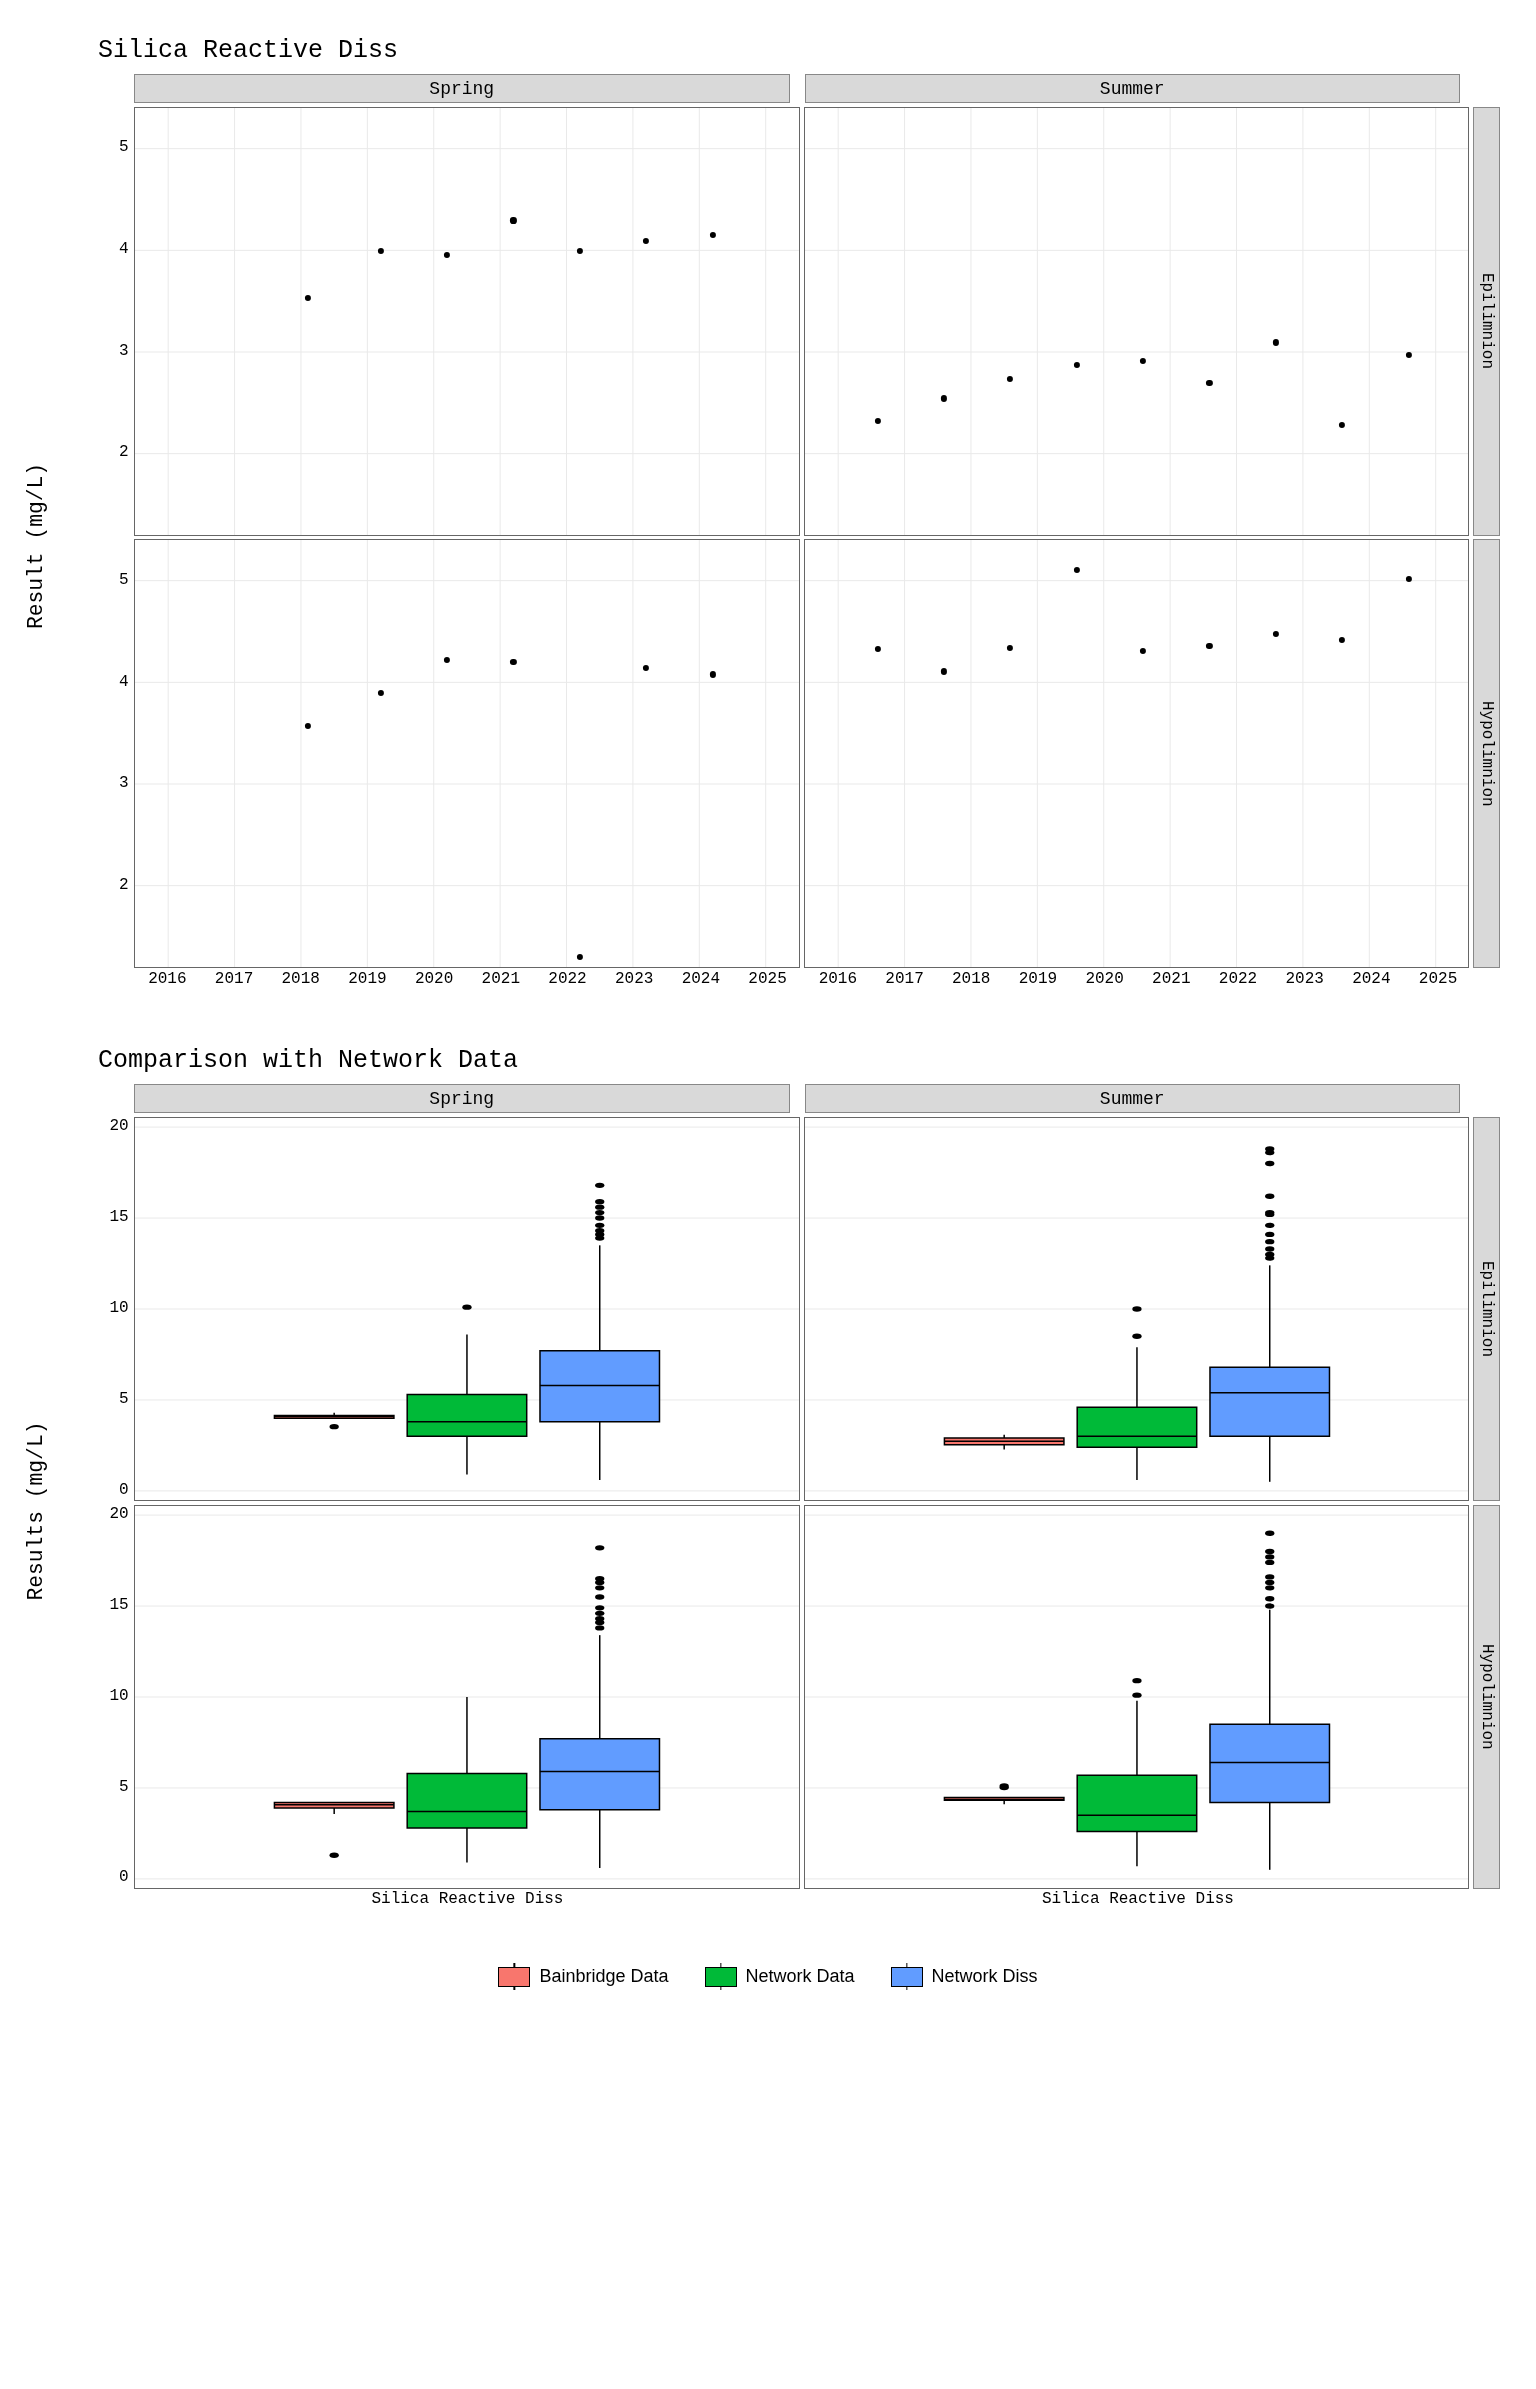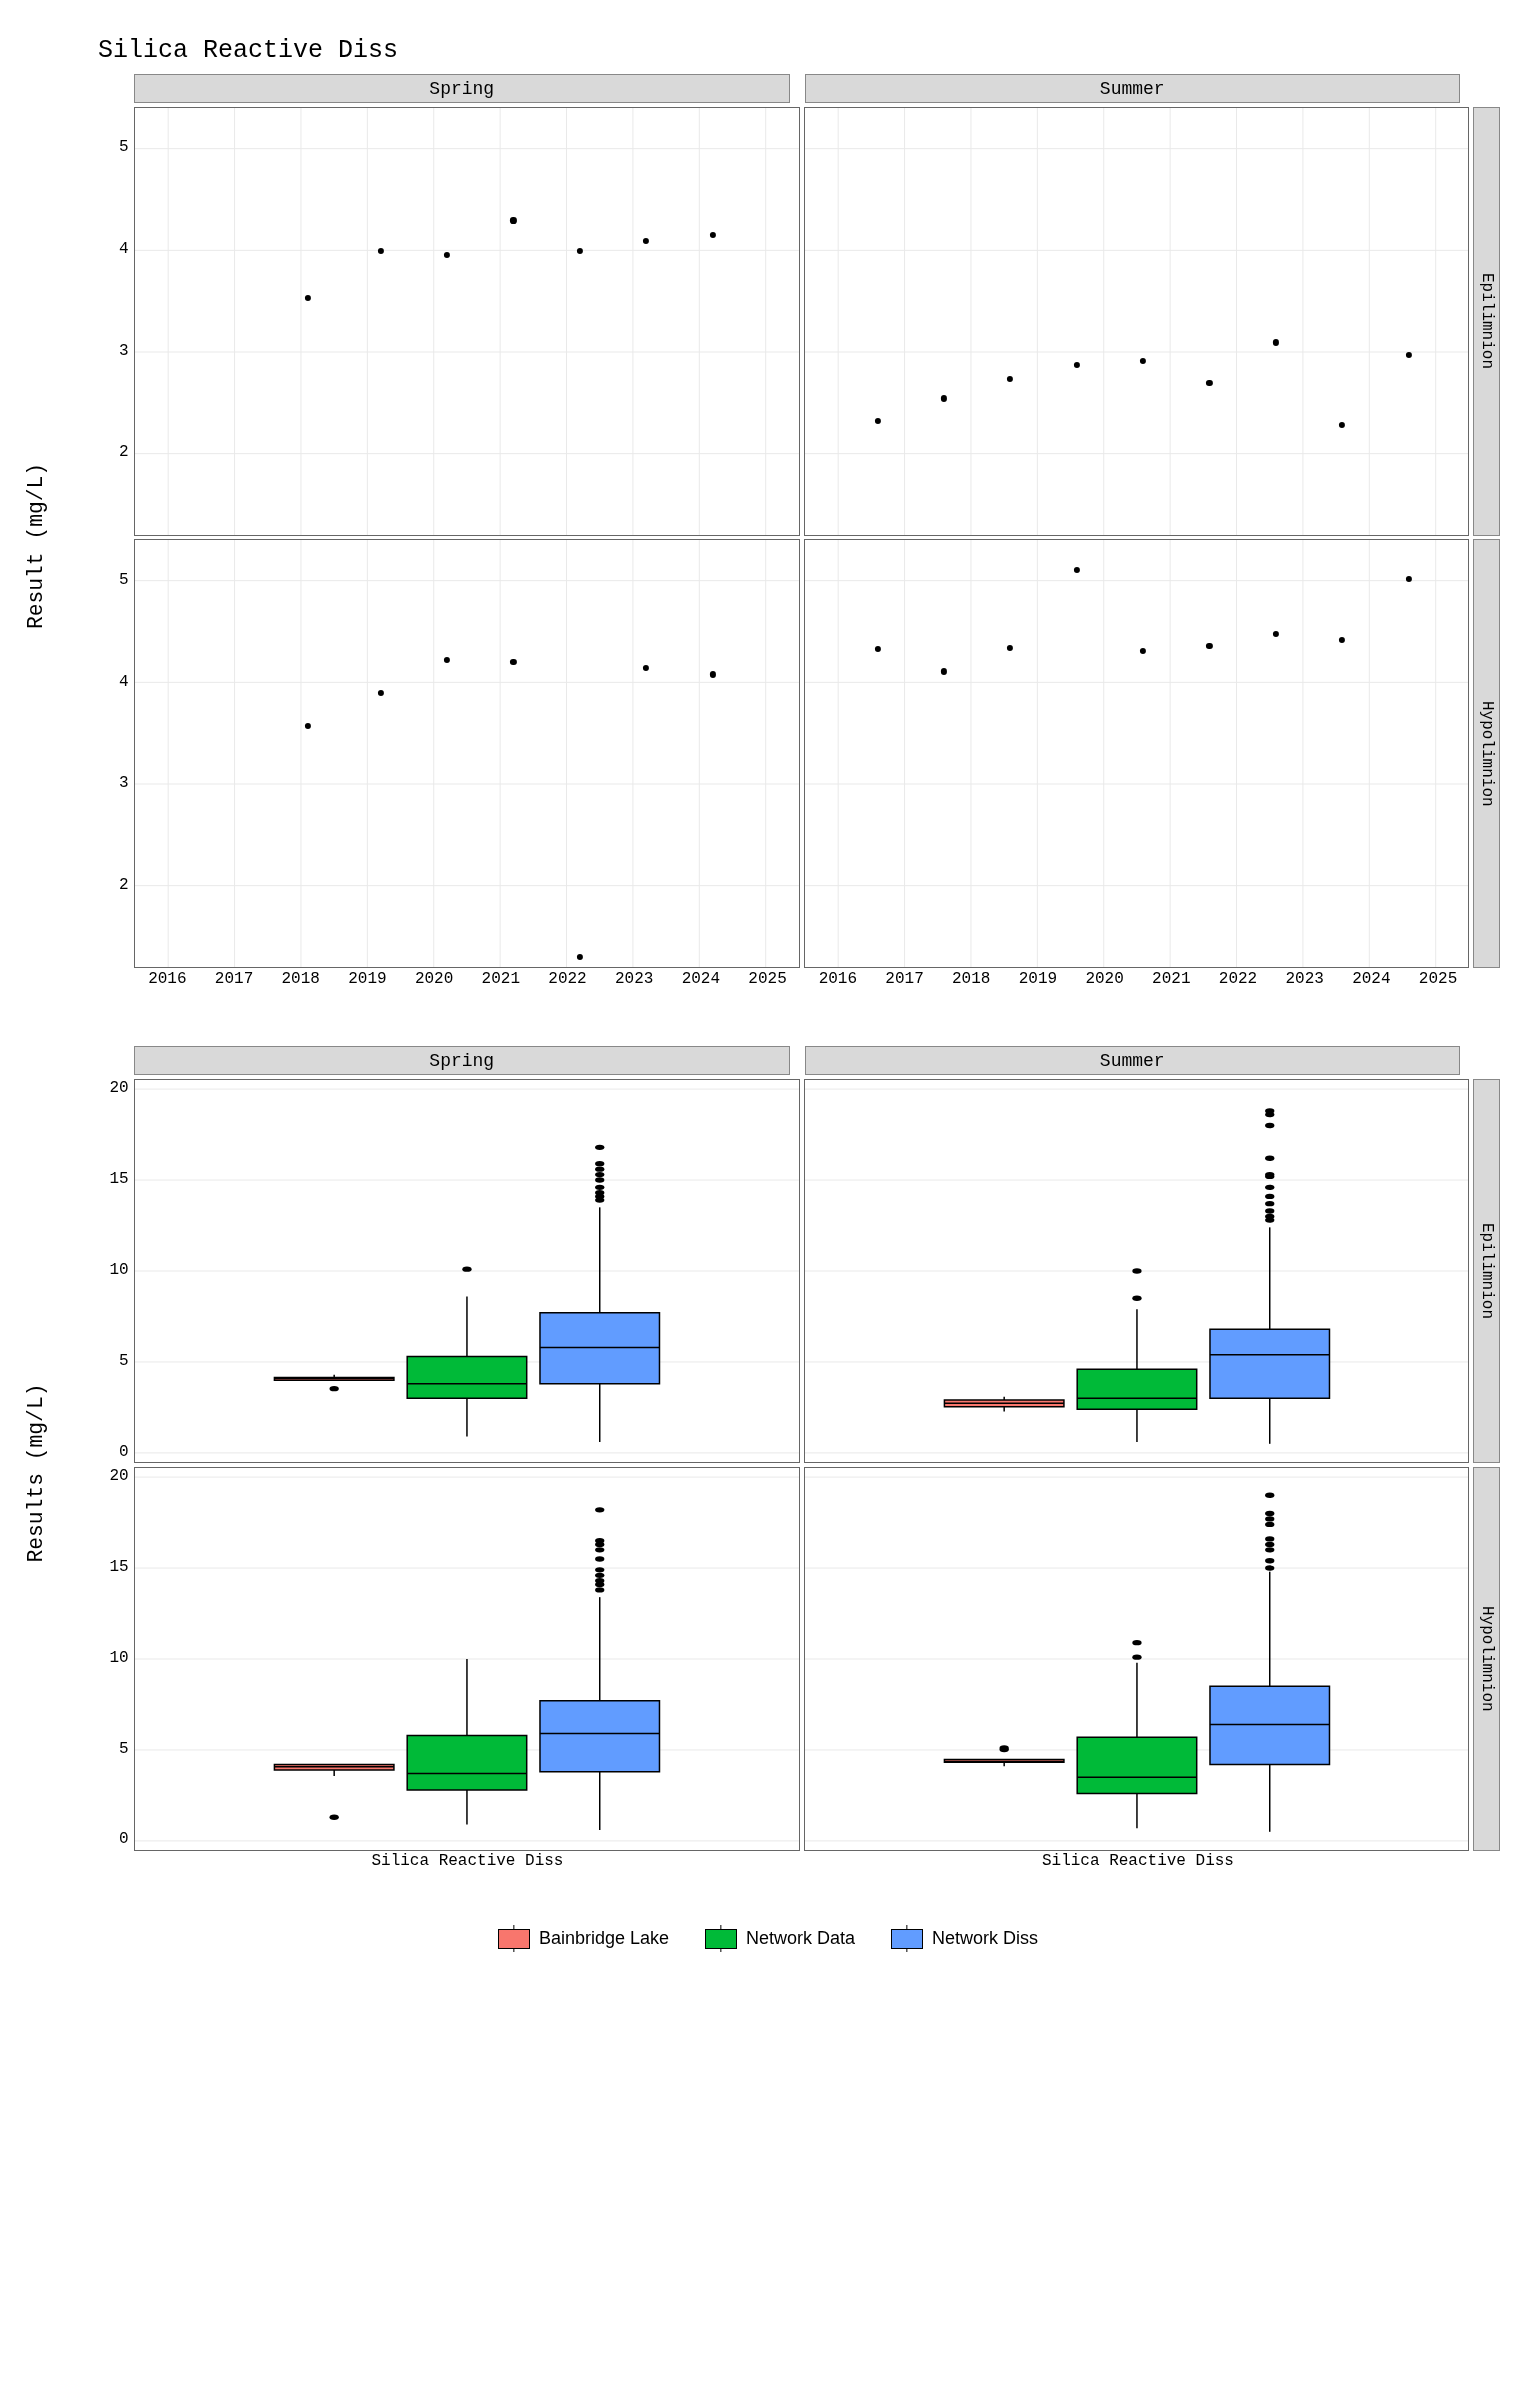--- a/index.html
+++ b/index.html
@@ -255,20 +255,21 @@
             <div class="x-tick-label" style="left: 85%;">2024</div>
             <div class="x-tick-label" style="left: 95%;">2025</div>
           </div>
         <div class="row-strip-spacer"></div>
       </div>
     </div>
   </div>
 </div>
 
 <div class="chart-block">
+  <h2 class="chart-title">Comparison with Network Data</h2>
   <div class="facet-grid">
     <div class="y-axis-title">Results (mg/L)</div>
     <div class="rows-wrap">
       <div class="col-strips">
         <div class="spacer-left"></div>
         <div class="col-strip">Spring</div>
         <div class="col-strip">Summer</div>
         <div class="row-strip-spacer"></div>
       </div>
 
@@ -458,21 +459,21 @@
           </div>
         <div class="row-strip-spacer"></div>
       </div>
     </div>
   </div>
 </div>
 
 <div class="legend">
   <div class="legend-item">
     <div class="legend-key" id="lk0" style="background: rgb(248, 118, 109);"></div>
-    <span>Bainbridge Lake</span>
+    <span>Bainbridge Data</span>
   </div>
   <div class="legend-item">
     <div class="legend-key" id="lk1" style="background: rgb(0, 186, 56);"></div>
     <span>Network Data</span>
   </div>
   <div class="legend-item">
     <div class="legend-key" id="lk2" style="background: rgb(97, 156, 255);"></div>
     <span>Network Diss</span>
   </div>
 </div>

